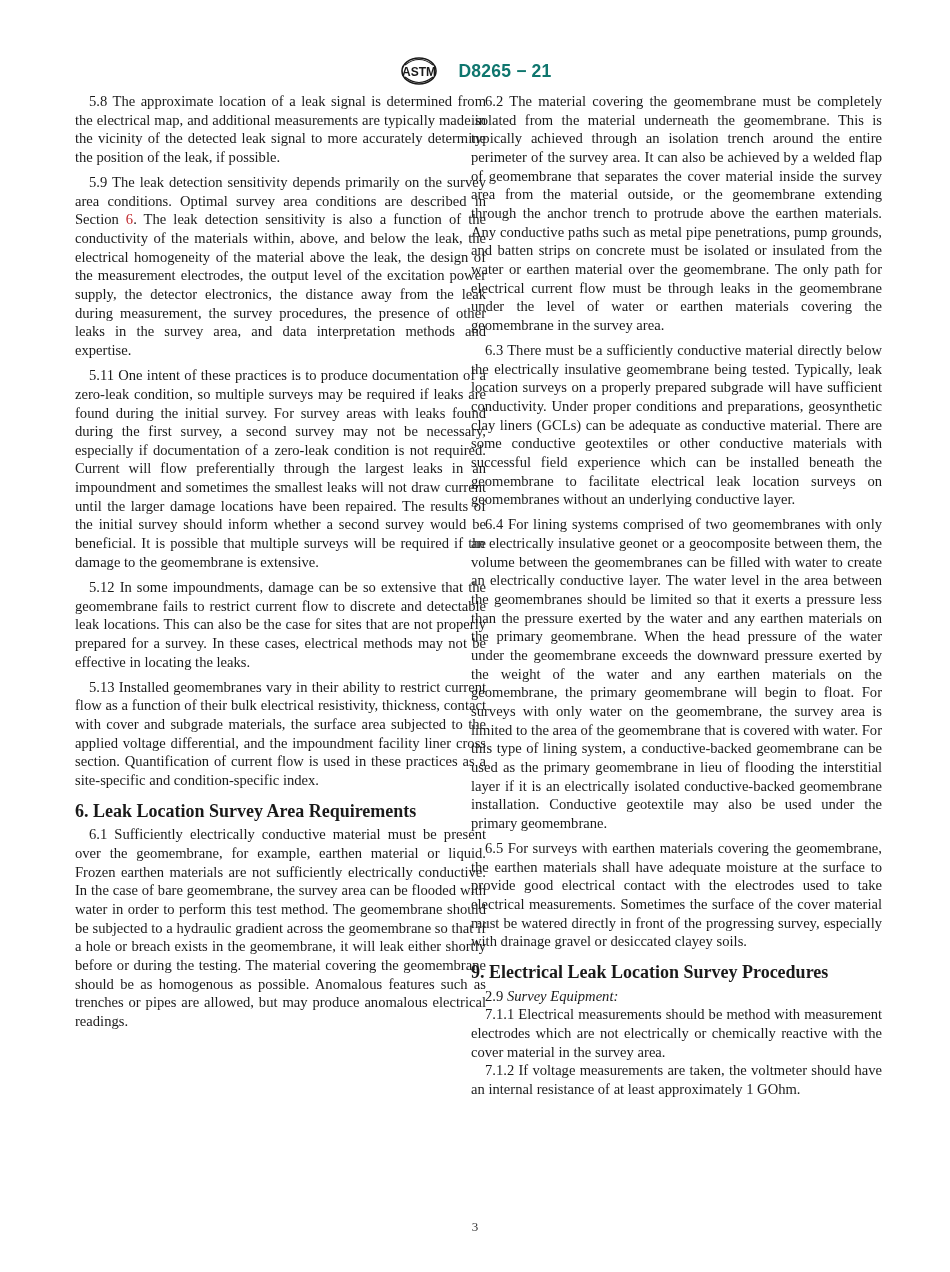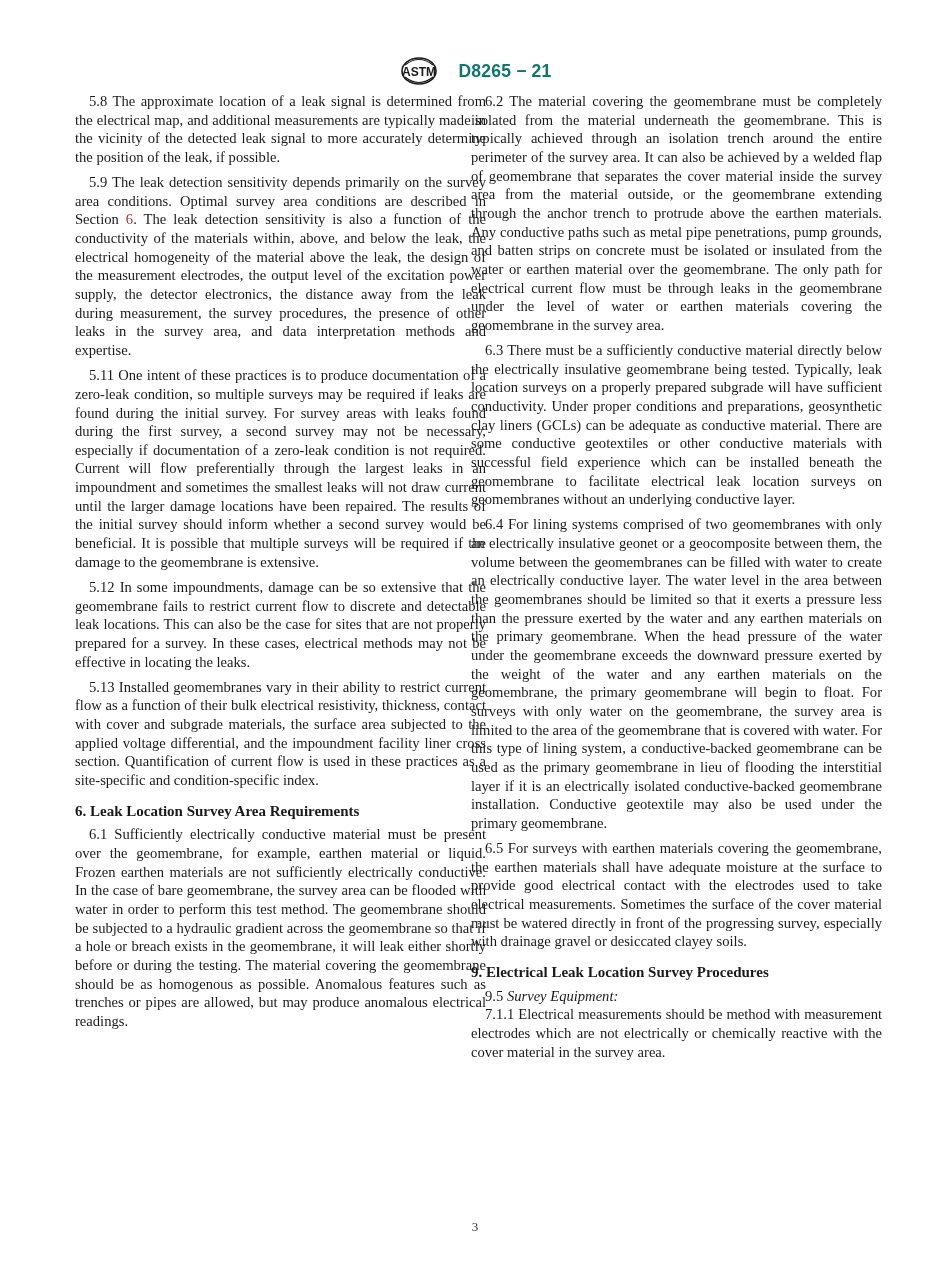--- a/index.html
+++ b/index.html
@@ -5,21 +5,21 @@
     html, body { margin: 0; padding: 0; background: #ffffff; }
     body { width: 950px; height: 1272px; position: relative; overflow: hidden; color: #1a1a1a; }
     .header { position: absolute; top: 56px; left: 0; width: 950px; display: flex; justify-content: center; align-items: center; gap: 20px; }
     .logo { width: 40px; height: 30px; display: inline-block; }
     .doc-id { font-family: "Liberation Sans", sans-serif; font-weight: bold; font-size: 17.5px; letter-spacing: 0.2px; color: #0f766e; }
     .col { position: absolute; top: 92px; width: 411px; font-family: "Liberation Serif", serif; font-size: 14.6px; line-height: 18.65px; text-align: justify; }
     .col.left { left: 51px; margin-left: 24px; }
     .col.right { left: 471px; }
     p { margin: 0 0 6.5px 0; text-indent: 14px; hyphens: manual; }
     p.tight { margin-bottom: 0; }
-    .sec-head { font-weight: bold; text-indent: 0; margin: 12px 0 5px 0; font-size: 15px; }
+    .sec-head { font-weight: bold; text-indent: 0; margin: 12px 0 5px 0; font-size: 18px; }
     .link { color: #c0282d; }
     em { font-style: italic; }
     .page-num { position: absolute; top: 1219px; left: 0; width: 950px; text-align: center; font-family: "Liberation Serif", serif; font-size: 13px; color: #333; }
   </style>
 </head>
 <body>
 
 <div class="header">
   <span class="logo">
     <svg width="40" height="30" viewBox="0 0 40 30">
@@ -41,17 +41,18 @@
   <p class="sec-head">6.  Leak Location Survey Area Requirements</p>
   <p>6.1 Sufficiently electrically conductive material must be present over the geomembrane, for example, earthen material or liquid. Frozen earthen materials are not sufficiently electri­cally conductive. In the case of bare geomembrane, the survey area can be flooded with water in order to perform this test method. The geomembrane should be subjected to a hydraulic gradient across the geomembrane so that if a hole or breach exists in the geomembrane, it will leak either shortly before or during the testing. The material covering the geomembrane should be as homogenous as possible. Anomalous features such as trenches or pipes are allowed, but may produce anomalous electrical readings.</p>
 </div>
 
 <div class="col right">
   <p>6.2  The material covering the geomembrane must be com­pletely isolated from the material underneath the geomem­brane. This is typically achieved through an isolation trench around the entire perimeter of the survey area. It can also be achieved by a welded flap of geomembrane that separates the cover material inside the survey area from the material outside, or the geomembrane extending through the anchor trench to protrude above the earthen materials. Any conductive paths such as metal pipe penetrations, pump grounds, and batten strips on concrete must be isolated or insulated from the water or earthen material over the geomembrane. The only path for electrical current flow must be through leaks in the geomem­brane under the level of water or earthen materials covering the geomembrane in the survey area.</p>
   <p>6.3  There must be a sufficiently conductive material directly below the electrically insulative geomembrane being tested. Typically, leak location surveys on a properly prepared sub­grade will have sufficient conductivity. Under proper condi­tions and preparations, geosynthetic clay liners (GCLs) can be adequate as conductive material. There are some conductive geotextiles or other conductive materials with successful field experience which can be installed beneath the geomembrane to facilitate electrical leak location surveys on geomembranes without an underlying conductive layer.</p>
   <p>6.4 For lining systems comprised of two geomembranes with only an electrically insulative geonet or a geocomposite between them, the volume between the geomembranes can be filled with water to create an electrically conductive layer. The water level in the area between the geomembranes should be limited so that it exerts a pressure less than the pressure exerted by the water and any earthen materials on the primary geomembrane. When the head pressure of the water under the geomembrane exceeds the downward pressure exerted by the weight of the water and any earthen materials on the geomembrane, the primary geomembrane will begin to float. For surveys with only water on the geomembrane, the survey area is limited to the area of the geomembrane that is covered with water. For this type of lining system, a conductive-backed geomembrane can be used as the primary geomembrane in lieu of flooding the interstitial layer if it is an electrically isolated conductive-backed geomembrane installation. Conductive geo­textile may also be used under the primary geomembrane.</p>
   <p>6.5 For surveys with earthen materials covering the geomembrane, the earthen materials shall have adequate mois­ture at the surface to provide good electrical contact with the electrodes used to take electrical measurements. Sometimes the surface of the cover material must be watered directly in front of the progressing survey, especially with drainage gravel or desiccated clayey soils.</p>
   <p class="sec-head">9.  Electrical Leak Location Survey Procedures</p>
-  <p class="tight"><span>9.5  </span><em>Survey Equipment:</em></p>
+  <p class="tight"><span>2.9  </span><em>Survey Equipment:</em></p>
   <p class="tight">7.1.1 Electrical measurements should be method with mea­surement electrodes which are not electrically or chemically reactive with the cover material in the survey area.</p>
+  <p class="tight">7.1.2 If voltage measurements are taken, the voltmeter should have an internal resistance of at least approximately 1 GOhm.</p>
 </div>
 
 <div class="page-num">3</div>
 
 </body></html>

